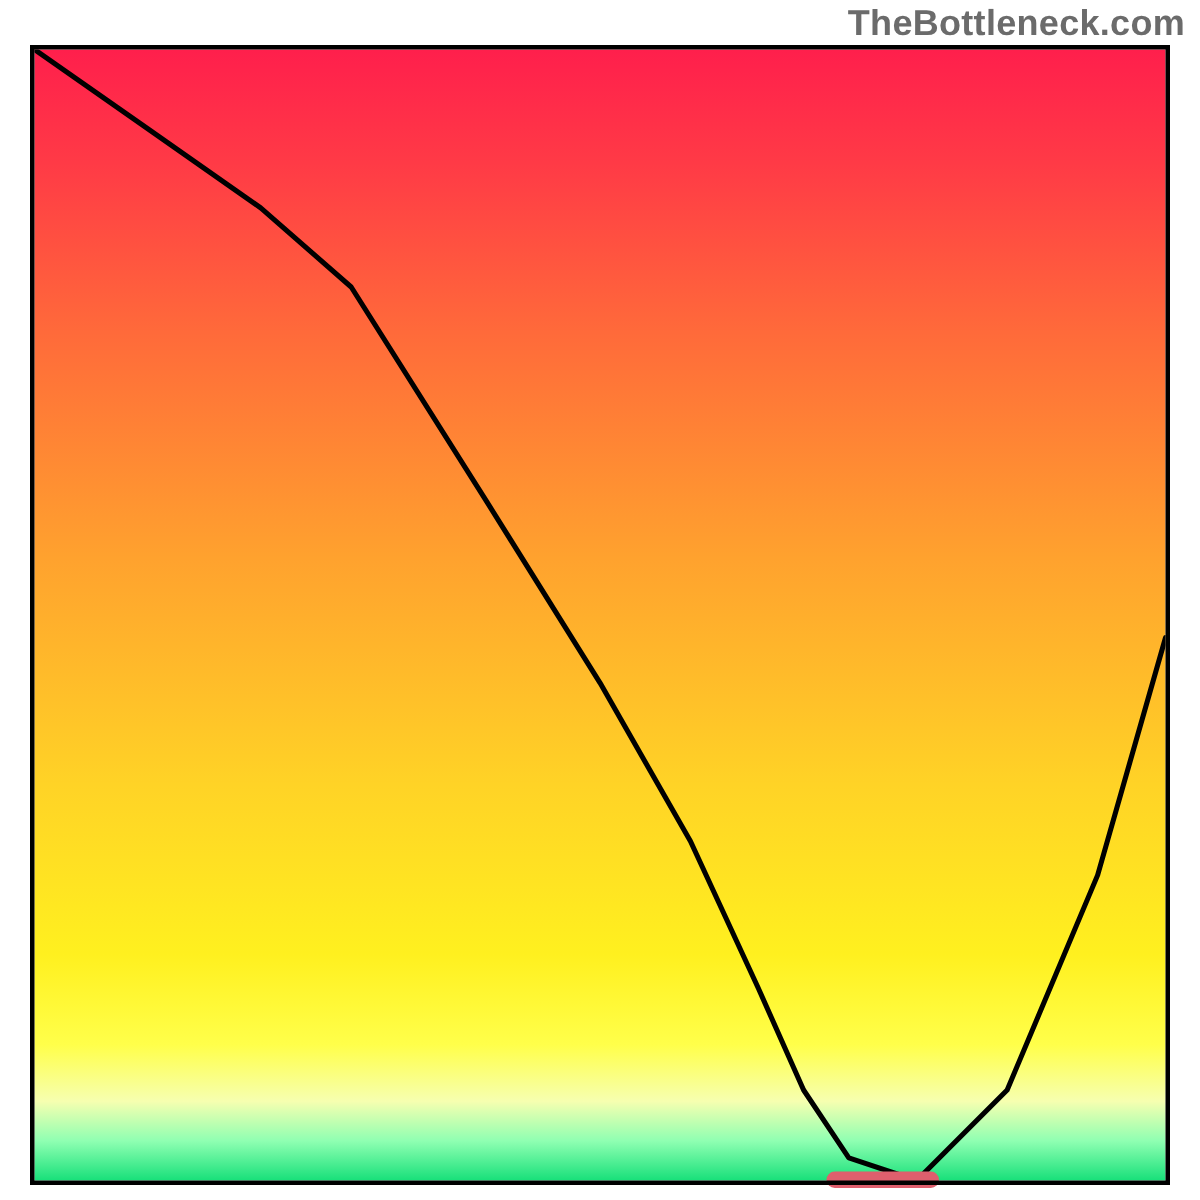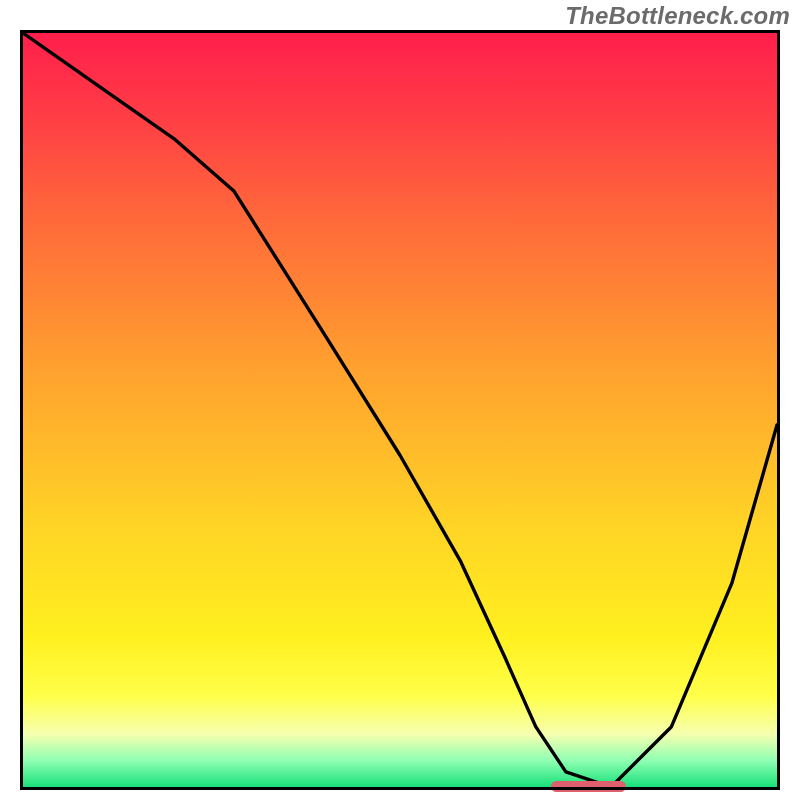--- a/index.html
+++ b/index.html
@@ -16,21 +16,20 @@
     height: 800px;
   }
   .watermark {
     position: absolute;
     top: 2px;
     right: 10px;
     font-size: 24px;
     font-weight: 600;
     color: #6b6b6b;
     letter-spacing: 0.2px;
-    font-style: italic;
   }
   .plot-wrap {
     position: absolute;
     left: 20px;
     top: 30px;
     width: 760px;
     height: 760px;
   }
   .plot-border {
     position: absolute;

